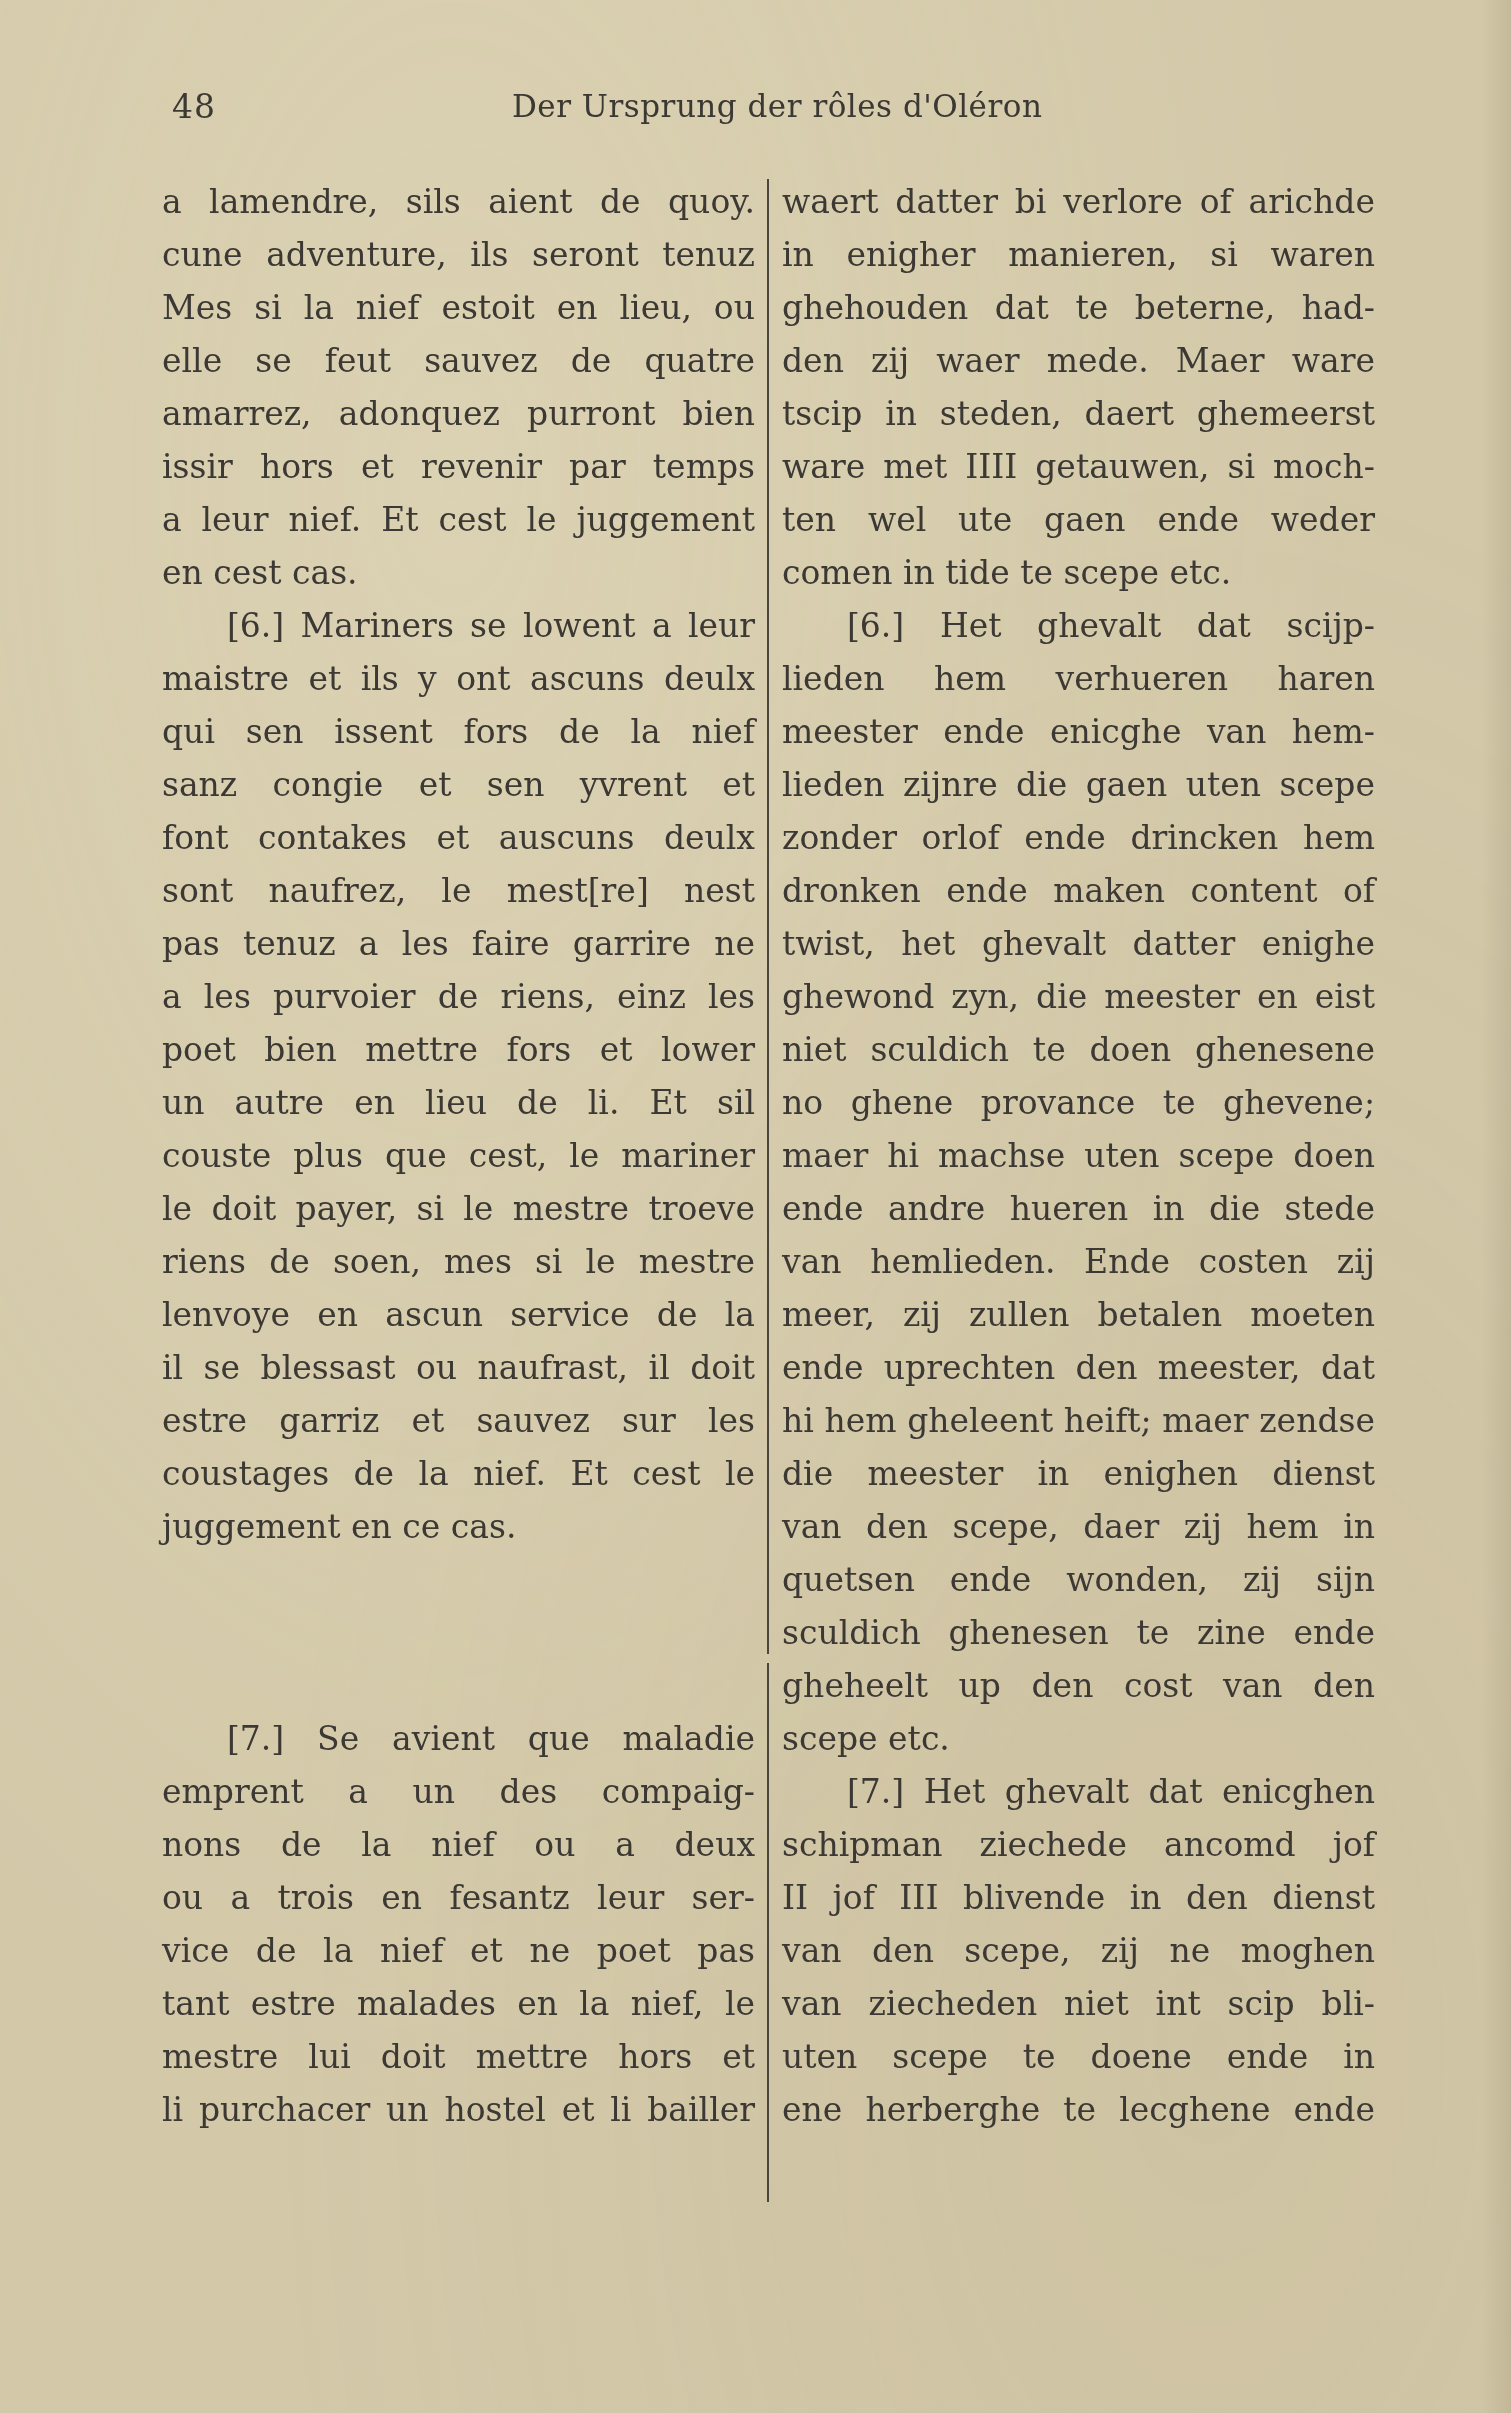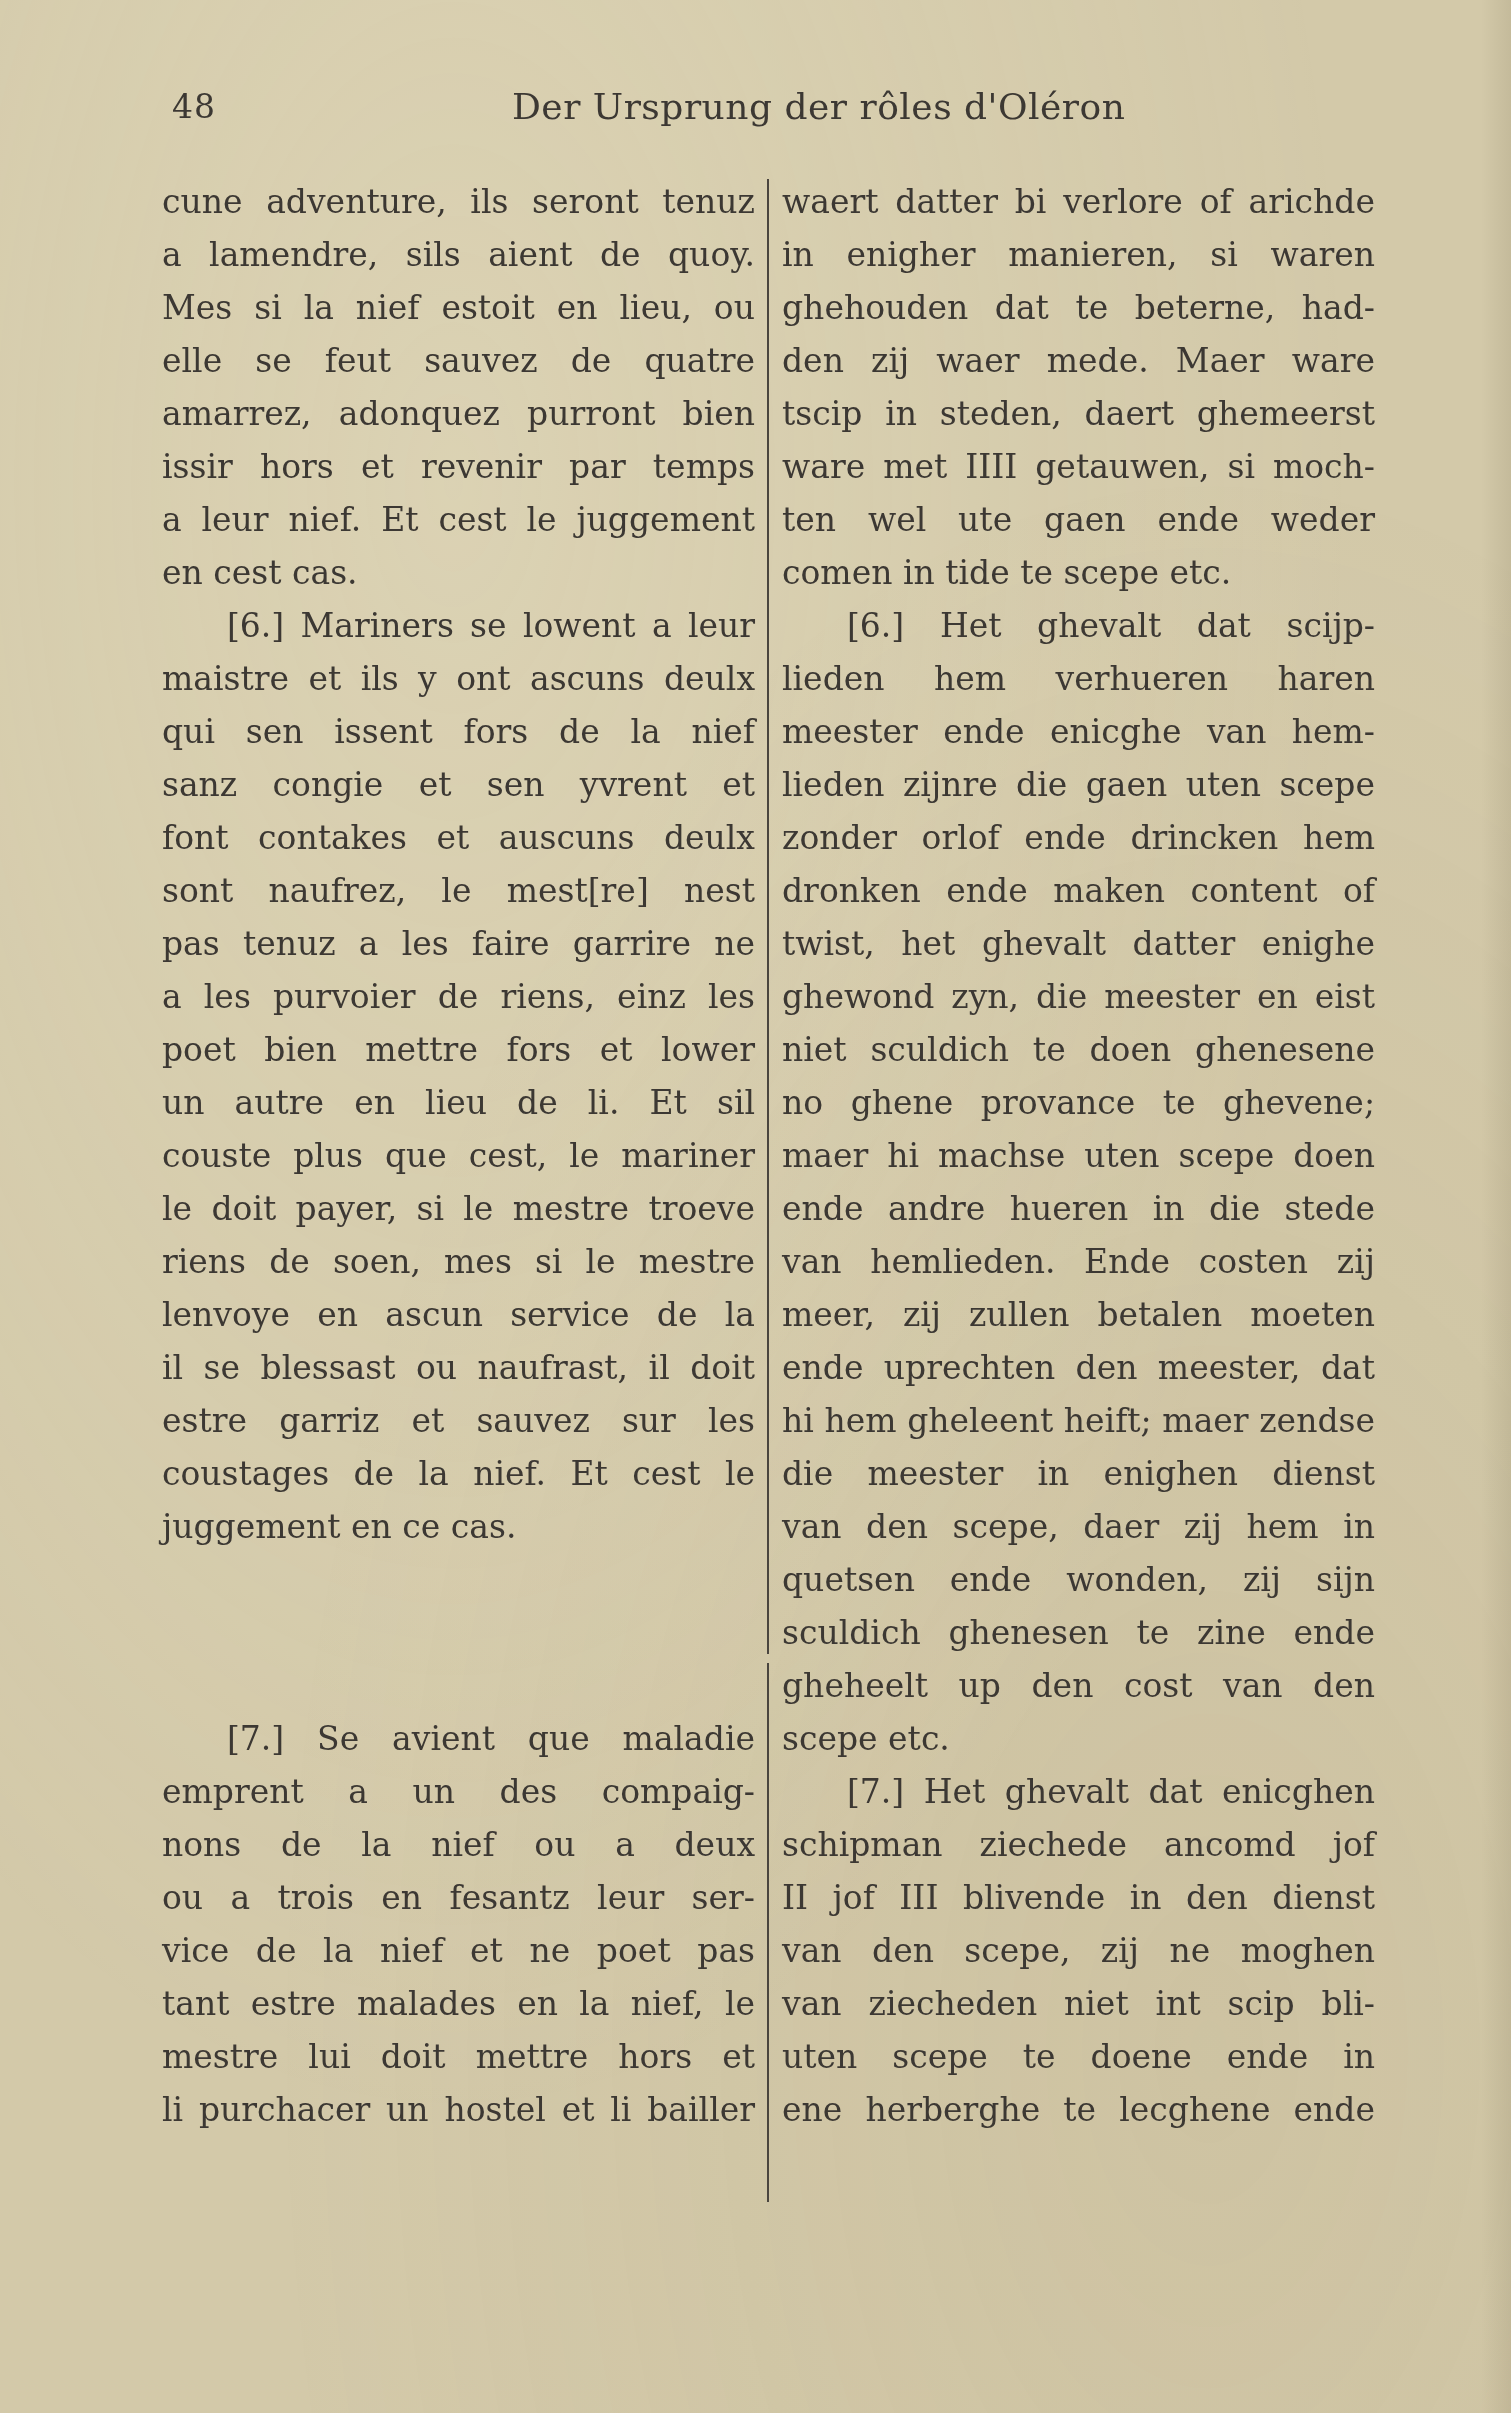--- a/index.html
+++ b/index.html
@@ -8,21 +8,21 @@
     background: #d3c9a9;
     background-image:
       radial-gradient(ellipse at 30% 20%, rgba(255,250,225,0.18), rgba(0,0,0,0) 60%),
       radial-gradient(ellipse at 80% 85%, rgba(160,140,100,0.10), rgba(0,0,0,0) 55%);
     position: relative; overflow: hidden;
     font-family: "DejaVu Serif", "Liberation Serif", serif;
     color: #3c3833;
   }
   .page-header { position: absolute; top: 83px; left: 0; width: 1217px; height: 47px; }
   .page-number { position: absolute; left: 172px; top: 0; font-size: 33px; line-height: 47px; letter-spacing: 1px; }
-  .running-title { position: absolute; left: 512px; top: 0; font-size: 36px; line-height: 47px; letter-spacing: 0.5px; }
+  .running-title { position: absolute; left: 512px; top: 0; font-size: 31px; line-height: 47px; letter-spacing: 0.5px; }
   .column {
     position: absolute; top: 175px; width: 593px;
     font-size: 33px; line-height: 53px;
   }
   .col-left { left: 162px; }
   .col-right { left: 782px; }
   .line {
     display: block; height: 53px; white-space: nowrap;
     text-align: justify; text-align-last: justify;
   }
@@ -44,22 +44,22 @@
 </style>
 </head>
 <body>
 
 <div class="page-header">
   <span class="page-number">48</span>
   <span class="running-title">Der Ursprung der rôles d'Oléron</span>
 </div>
 
 <div class="column col-left" id="col-left">
+    <span class="line">a lamendre, sils aient de quoy.</span>
     <span class="line">cune adventure, ils seront tenuz</span>
-    <span class="line">a lamendre, sils aient de quoy.</span>
     <span class="line">Mes si la nief estoit en lieu, ou</span>
     <span class="line">elle se feut sauvez de quatre</span>
     <span class="line">amarrez, adonquez purront bien</span>
     <span class="line">issir hors et revenir par temps</span>
     <span class="line">a leur nief. Et cest le juggement</span>
     <span class="line last">en cest cas.</span>
     <span class="line indent">[6.] Mariners se lowent a leur</span>
     <span class="line">maistre et ils y ont ascuns deulx</span>
     <span class="line">qui sen issent fors de la nief</span>
     <span class="line">sanz congie et sen yvrent et</span>

